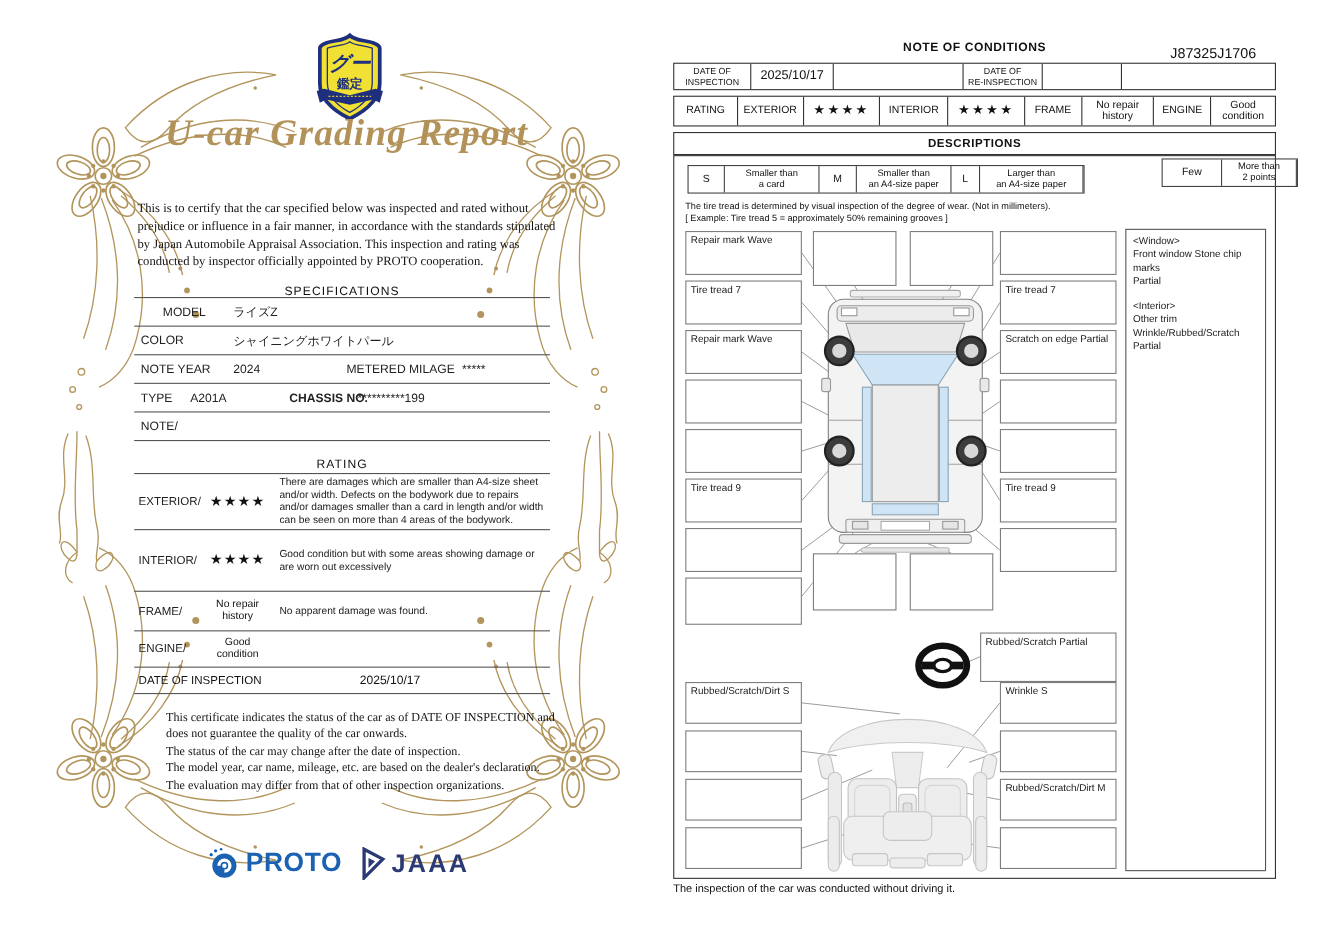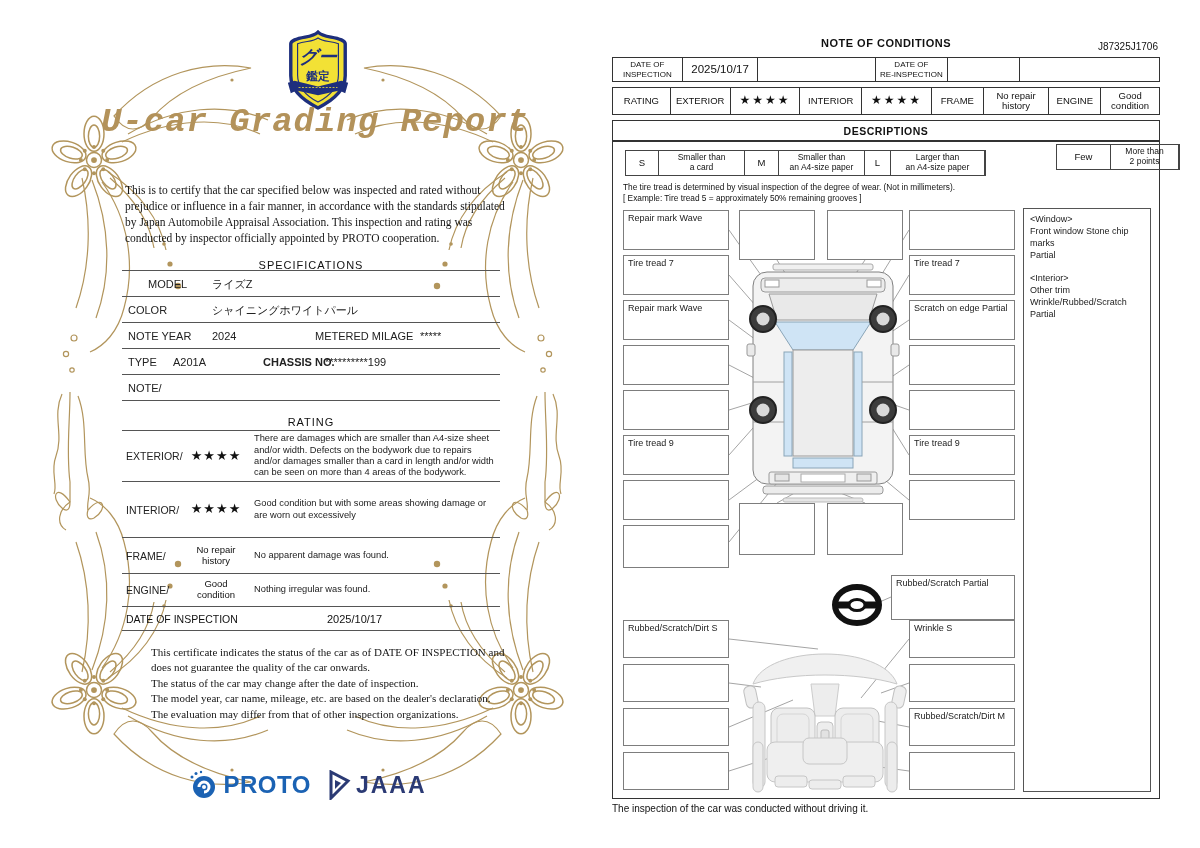--- a/index.html
+++ b/index.html
@@ -4,21 +4,21 @@
 <style>
   html,body{margin:0;padding:0;background:#fff;}
   #stage{position:relative;width:1200px;height:848px;background:#ffffff;overflow:hidden;
          font-family:"Liberation Sans",sans-serif;color:#111;}
   .prel{white-space:pre-line;}
   
   #leftpage{position:absolute;left:30px;top:10px;width:555px;height:830px;}
   #ornament{position:absolute;left:0;top:0;width:555px;height:830px;}
   #badge{position:absolute;left:253px;top:18px;width:70px;height:86px;}
   .ltitle{position:absolute;left:40px;top:93px;width:490px;text-align:center;
-          font-family:Liberation Mono, monospace;font-style:italic;font-weight:bold;
+          font-family:Liberation Serif, serif;font-style:italic;font-weight:bold;
           font-size:34px;color:#b3925a;letter-spacing:1px;}
   .lsub{position:absolute;left:92px;top:150px;width:378px;text-align:center;
         font-size:12px;font-weight:bold;letter-spacing:2px;color:#222;}
   .lintro{position:absolute;left:95px;top:173px;width:392px;
           font-family:"Liberation Serif",serif;font-size:11.5px;line-height:1.38;color:#151515;}
   .shead{position:absolute;left:92px;width:378px;text-align:center;font-size:11px;
          letter-spacing:1px;color:#111;}
   .spec-table{position:absolute;left:92px;top:260px;width:378px;border-top:1px solid #555;}
   .srow{position:relative;height:25px;border-bottom:1px solid #555;font-size:11px;color:#222;}
   .srow span{position:absolute;top:50%;transform:translateY(-50%);}
@@ -32,21 +32,21 @@
          font-size:11px;line-height:1.4;color:#151515;}
   .llogos{position:absolute;left:0;top:760px;width:555px;display:flex;gap:16px;
           justify-content:center;align-items:center;}
   .logo{display:flex;align-items:center;gap:5px;}
   .proto-text{font-size:24px;font-weight:800;color:#1b62b3;letter-spacing:0.5px;}
   .jaaa-text{font-size:23px;font-weight:700;color:#2b3a74;letter-spacing:2px;}
   
   #rpanel{position:absolute;left:612px;top:35px;width:548px;height:780px;}
   .rp-title{position:absolute;top:2px;left:0;width:548px;text-align:center;
             font-size:11px;font-weight:bold;letter-spacing:0.5px;}
-  .rp-serial{position:absolute;top:6px;right:2px;font-size:10px;}
+  .rp-serial{position:absolute;top:6px;right:18px;font-size:13px;}
   .tbl{position:absolute;left:0;display:flex;border:1px solid #333;box-sizing:border-box;background:#fff;}
   .cell{border-right:1px solid #333;display:flex;align-items:center;justify-content:center;
         text-align:center;box-sizing:border-box;}
   .cell:last-child{border-right:none;}
   .datetable{top:22px;width:548px;height:25px;}
   .datetable .cell{font-size:8px;line-height:1.15;}
   .datetable .val{font-size:11.5px;}
   .ratetable{top:52px;width:548px;height:28px;}
   .ratetable .cell{font-size:9.5px;line-height:1.1;}
   .ratetable .stars{font-size:12px;letter-spacing:2px;}
@@ -193,21 +193,20 @@
       <div class="rrow" style="height:35px;">
         <div class="rlab">FRAME/</div>
         <div class="rgrade prel">No repair
 history</div>
         <div class="rtext">No apparent damage was found.</div>
       </div>
       <div class="rrow" style="height:32px;">
         <div class="rlab">ENGINE/</div>
         <div class="rgrade prel">Good
 condition</div>
-        <div class="rtext">Nothing irregular was found.</div>
       </div>
       <div class="rrow" style="height:23px;position:relative;">
         <span style="position:absolute;left:4px;font-size:10.5px;">DATE OF INSPECTION</span>
         <span style="position:absolute;left:205px;font-size:11px;">2025/10/17</span>
       </div>
     </div>
 
     <div class="ldisc prel">This certificate indicates the status of the car as of DATE OF INSPECTION and does not guarantee the quality of the car onwards.
 The status of the car may change after the date of inspection.
 The model year, car name, mileage, etc. are based on the dealer's declaration.

